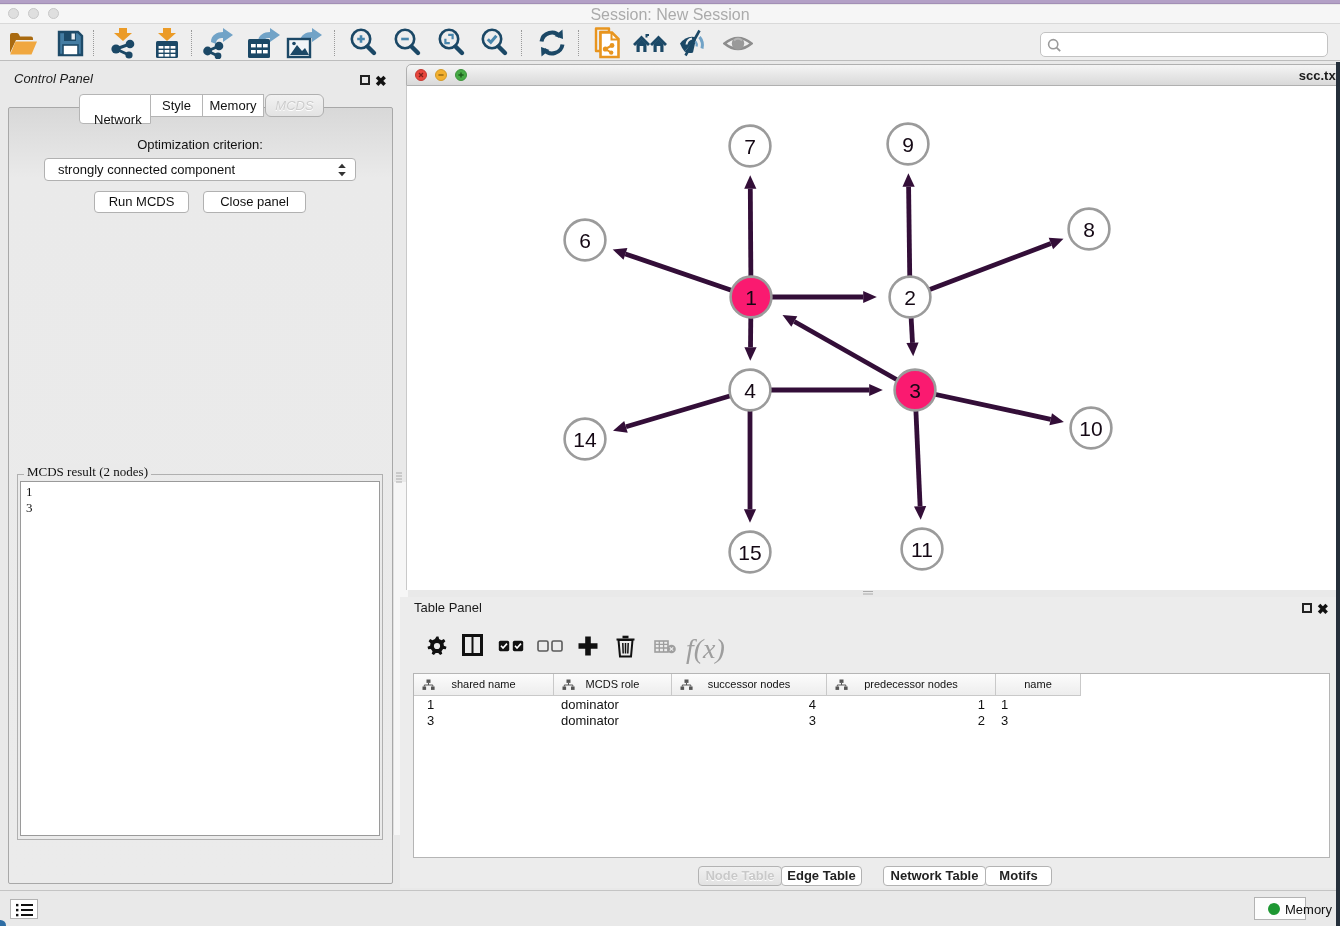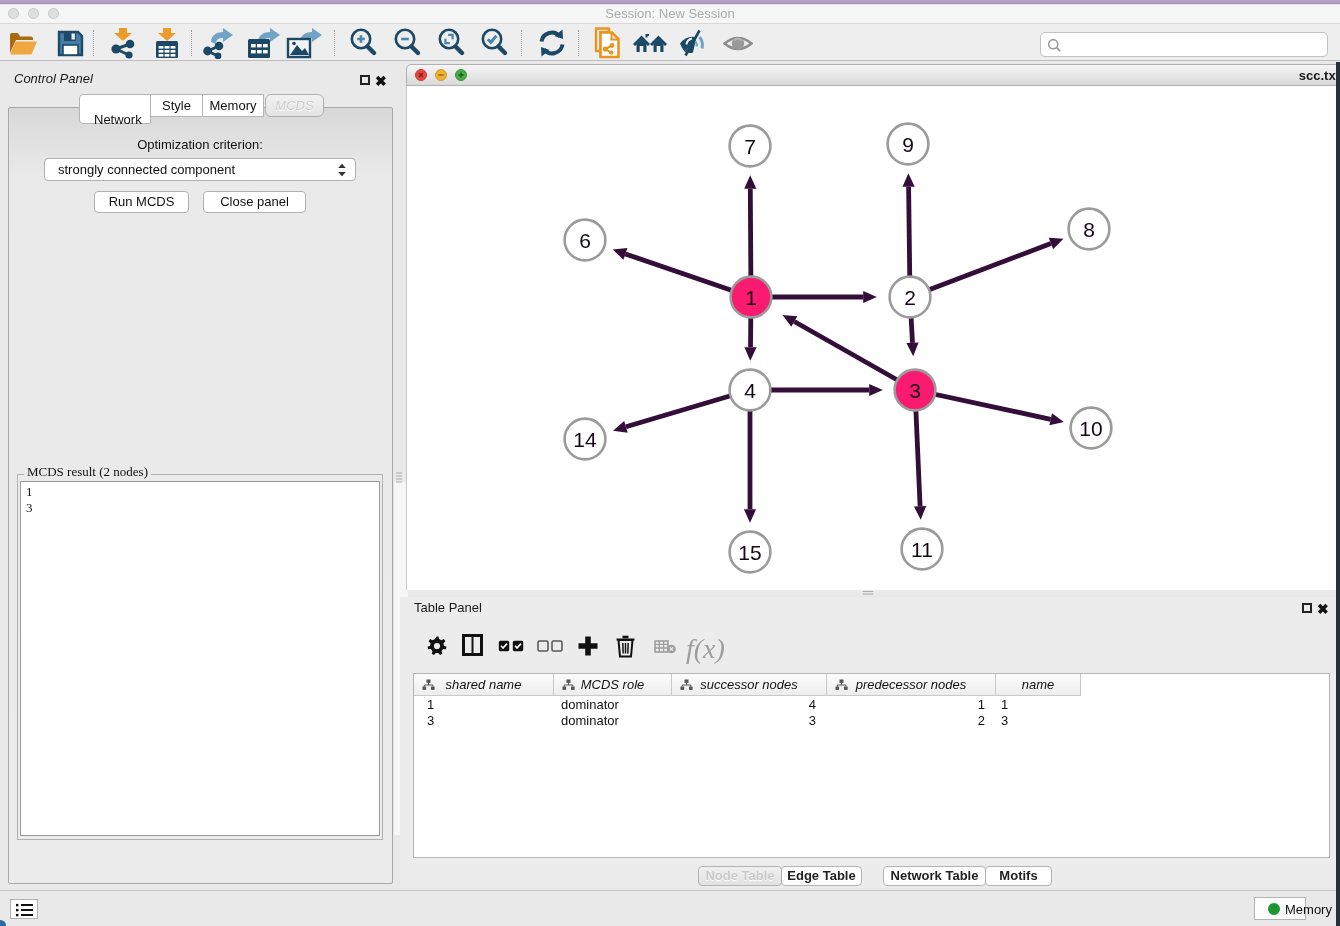--- a/index.html
+++ b/index.html
@@ -3,21 +3,21 @@
 <meta charset="utf-8">
 <style>
 * { margin:0; padding:0; box-sizing:border-box; }
 html,body { width:1340px; height:926px; }
 body { font-family:"Liberation Sans",sans-serif; background:#e9e9e9; position:relative; overflow:hidden; }
 .abs { position:absolute; }
 
 #purple { left:0; top:0; width:1340px; height:4px; background:#b3a0c6; border-bottom:1px solid #a28fb5; }
 #titlebar { left:0; top:5px; width:1340px; height:18px; background:#f6f6f6; }
 #titlebar .tl { position:absolute; top:3px; width:11px; height:11px; border-radius:50%; background:#dfdfdf; border:1px solid #c8c8c8; }
-#wtitle { left:0; top:6px; width:1340px; text-align:center; font-size:13px; color:#ababab; }
+#wtitle { left:0; top:6px; width:1340px; text-align:center; font-size:16px; color:#ababab; }
 #toolbar { left:0; top:23px; width:1340px; height:38px; background:#eeeeee; border-top:1px solid #d9d9d9; border-bottom:1px solid #bdbdbd; }
 .sep { position:absolute; top:6px; height:26px; width:0; border-left:1px dotted #9a9a9a; }
 .ticon { position:absolute; top:3px; }
 #search { left:1040px; top:32px; width:288px; height:25px; background:#fff; border:1px solid #c3c3c3; border-radius:5px; }
 
 #cp-title { left:14px; top:71px; font-size:13px; color:#1a1a1a;font-style:italic; }
 .winbtn-sq { width:10px; height:10px; border:2px solid #222; }
 .winbtn-x { font-size:14px; font-weight:bold; color:#111; line-height:12px; }
 #cp-tabs { left:79px; top:94px; height:23px; display:flex; }
 .tab { height:23px; font-size:13px; color:#111; background:#fff; border:1px solid #b5b5b5; border-left:none; padding:0 17px; line-height:22px; text-align:center; }
@@ -34,21 +34,21 @@
 #fs-scroll { position:absolute; right:4px; top:18px; width:15px; height:353px; background:#f6f6f6; border-left:1px solid #e0e0e0; }
 
 #net-tb { left:406px; top:64px; width:934px; height:22px; background:linear-gradient(#f5f5f5,#d9d9d9); border:1px solid #b0b0b0; border-radius:5px 5px 0 0; }
 .mac { position:absolute; top:4px; width:12px; height:12px; border-radius:50%; }
 #net-title { left:406px; top:68px; width:934px; text-align:right; font-size:13px; font-weight:bold; color:#1b1b1b; }
 #canvas { left:406px; top:86px; width:934px; height:504px; background:#fff; border-left:1px solid #c9c9c9; }
 
 #tp { left:400px; top:597px; width:940px; height:291px; background:#ececec; }
 #tp-title { left:414px; top:600px; font-size:13px; color:#1a1a1a; }
 #tbl { left:413px; top:673px; width:917px; height:185px; background:#fff; border:1px solid #b5b5b5; }
-.th { position:absolute; top:0; height:22px; background:linear-gradient(#fcfcfc,#ededed); border-right:1px solid #c9c9c9; border-bottom:1px solid #c9c9c9; font-size:13px; color:#111; text-align:center; line-height:21px;font-style:italic; }
+.th { position:absolute; top:0; height:22px; background:linear-gradient(#fcfcfc,#ededed); border-right:1px solid #c9c9c9; border-bottom:1px solid #c9c9c9; font-size:11px; color:#111; text-align:center; line-height:21px; }
 .td { position:absolute; font-size:13px; color:#111; height:16px; line-height:16px; }
 .btab { position:absolute; top:866px; height:20px; background:#fff; border:1px solid #b3b3b3; border-radius:4px; font-size:13px; font-weight:bold; color:#222; text-align:center; line-height:18px; }
 #statline { left:0; top:890px; width:1340px; height:0; border-top:1px solid #c4c4c4; }
 #lbtn { left:10px; top:899px; width:28px; height:20px; background:#fff; border:1px solid #b3b3b3; }
 #membtn { left:1254px; top:897px; width:52px; height:23px; background:#fdfdfd; border:1px solid #b3b3b3; font-size:13px; color:#111; }
 #darkedge { left:1336px; top:62px; width:4px; height:864px; background:#252f3a; }
 </style>
 </head>
 <body>
 <div class="abs" id="purple"></div>

